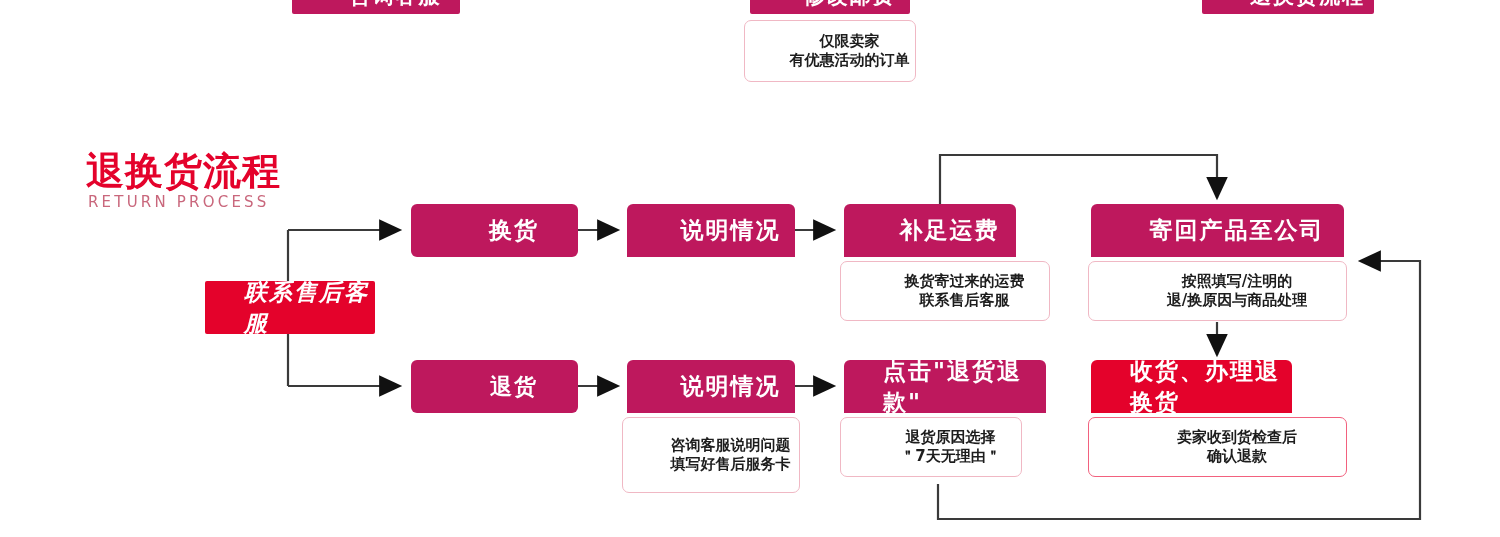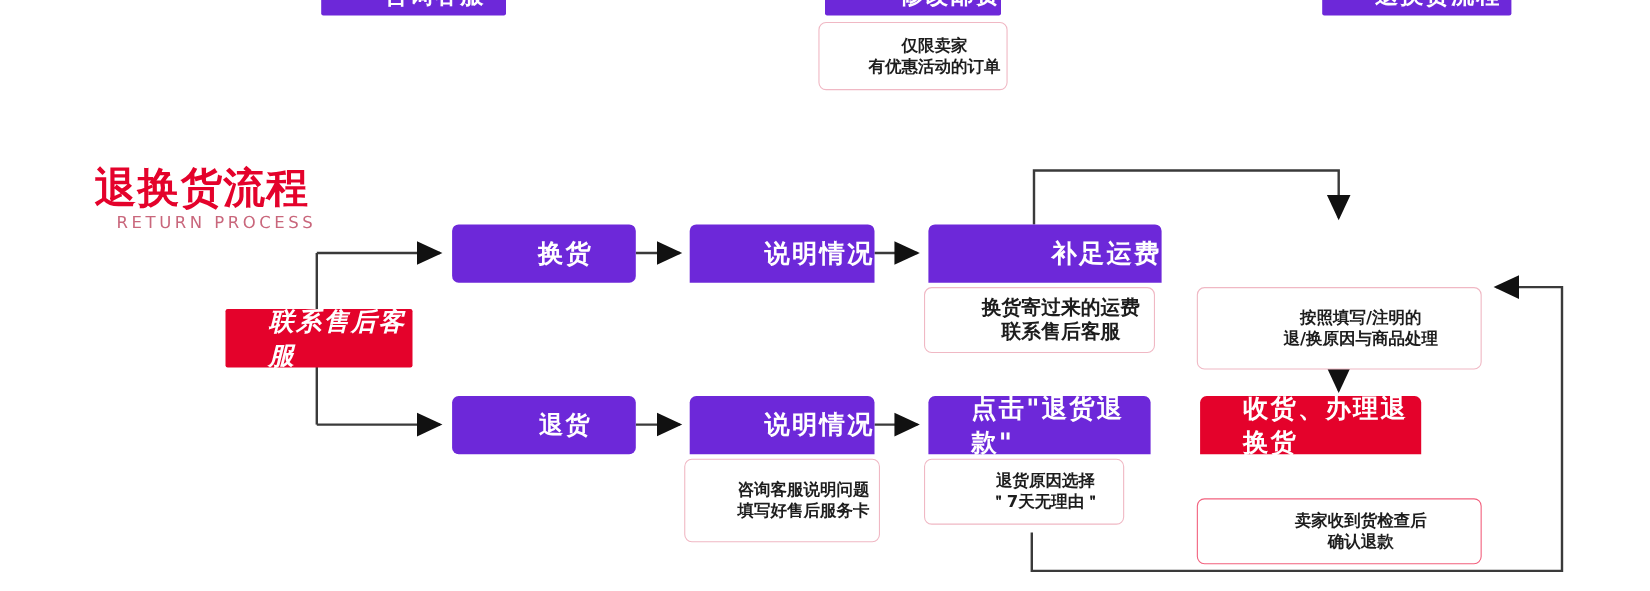--- a/index.html
+++ b/index.html
@@ -5,30 +5,30 @@
   html,body{margin:0;padding:0;background:#ffffff;}
   body{width:1500px;height:537px;position:relative;overflow:hidden;
        font-family:"DejaVu Sans","Liberation Sans",sans-serif;}
   #stage{position:absolute;inset:0;width:1500px;height:537px;}
 
   
   .node{position:absolute;box-sizing:border-box;padding-left:39px;}
 
   
   .hdr{
-    background:#6d28d9;
+    background:#be185d;
     color:#ffffff;
     display:flex;align-items:center;justify-content:center;
     font-weight:700;
     letter-spacing:2px;
     box-sizing:border-box;
     border-radius:6px;
   }
   .hdr.bright{background:#e4022b;}
-  .hdr.flat-bottom{border-bottom-left-radius:0;border-bottom-right-radius:0;justify-content:flex-end;}
+  .hdr.flat-bottom{border-bottom-left-radius:0;border-bottom-right-radius:0;}
   .hdr.sq{border-radius:2px;}
 
   
   .cap{
     background:#ffffff;
     border:1.5px solid #f0b8c4;
     border-radius:7px;
     box-sizing:border-box;
     display:flex;flex-direction:column;align-items:center;justify-content:center;
     color:#1d1d1d;
@@ -40,21 +40,21 @@
   .cap .ln{display:block;white-space:nowrap;}
 
   
   #title-block{position:absolute;left:86px;top:152px;}
   #title-cn{
     font-size:38px;font-weight:700;color:#e4022b;
     letter-spacing:1px;line-height:1;margin:0;white-space:nowrap;
   }
   #title-en{
     font-size:15px;color:#c9677c;letter-spacing:3.2px;
-    margin:5px 0 0 20px;line-height:1;white-space:nowrap;font-weight:400;
+    margin:5px 0 0 2px;line-height:1;white-space:nowrap;font-weight:400;
   }
 
   
   #wires{position:absolute;left:0;top:0;width:1500px;height:537px;pointer-events:none;}
   .wire{fill:none;stroke:#3a3a3a;stroke-width:2.2;}
   .wire-head{fill:#111111;}
 </style>
 </head>
 <body>
 
@@ -114,29 +114,32 @@
   </div>
 
   <div class="node hdr" style="left:411px;top:204px;width:167px;height:53px;font-size:23px;">
     <span>换货</span>
   </div>
 
   <div class="node hdr flat-bottom" style="left:627px;top:204px;width:168px;height:53px;font-size:23px;">
     <span>说明情况</span>
   </div>
 
-  <div class="node hdr flat-bottom" style="left:844px;top:204px;width:212px;height:53px;font-size:23px;">
+  <div class="node hdr flat-bottom" style="left:844px;top:204px;width:172px;height:53px;font-size:23px;">
     <span>补足运费</span>
   </div>
-  <div class="node cap" style="left:840px;top:261px;width:210px;height:60px;font-size:18px;">
+  <div class="node cap" style="left:840px;top:261px;width:210px;height:60px;font-size:15px;">
     <span class="ln">换货寄过来的运费</span>
     <span class="ln">联系售后客服</span>
   </div>
 
-  <div class="node cap" style="left:1088px;top:261px;width:259px;height:75px;font-size:15px;">
+  <div class="node hdr flat-bottom" style="left:1091px;top:204px;width:253px;height:53px;font-size:23px;">
+    <span>寄回产品至公司</span>
+  </div>
+  <div class="node cap" style="left:1088px;top:261px;width:259px;height:60px;font-size:15px;">
     <span class="ln">按照填写/注明的</span>
     <span class="ln">退/换原因与商品处理</span>
   </div>
 
   <div class="node hdr" style="left:411px;top:360px;width:167px;height:53px;font-size:22px;">
     <span>退货</span>
   </div>
 
   <div class="node hdr flat-bottom" style="left:627px;top:360px;width:168px;height:53px;font-size:23px;">
     <span>说明情况</span>
@@ -150,18 +153,18 @@
     <span>点击"退货退款"</span>
   </div>
   <div class="node cap" style="left:840px;top:417px;width:182px;height:60px;font-size:15px;">
     <span class="ln">退货原因选择</span>
     <span class="ln">＂7天无理由＂</span>
   </div>
 
   <div class="node hdr bright flat-bottom" style="left:1091px;top:360px;width:201px;height:53px;font-size:23px;">
     <span>收货、办理退换货</span>
   </div>
-  <div class="node cap bright-border" style="left:1088px;top:417px;width:259px;height:60px;font-size:15px;margin-top:36px;">
+  <div class="node cap bright-border" style="left:1088px;top:417px;width:259px;height:60px;font-size:15px;">
     <span class="ln">卖家收到货检查后</span>
     <span class="ln">确认退款</span>
   </div>
 
 </div>
 
 </body></html>

